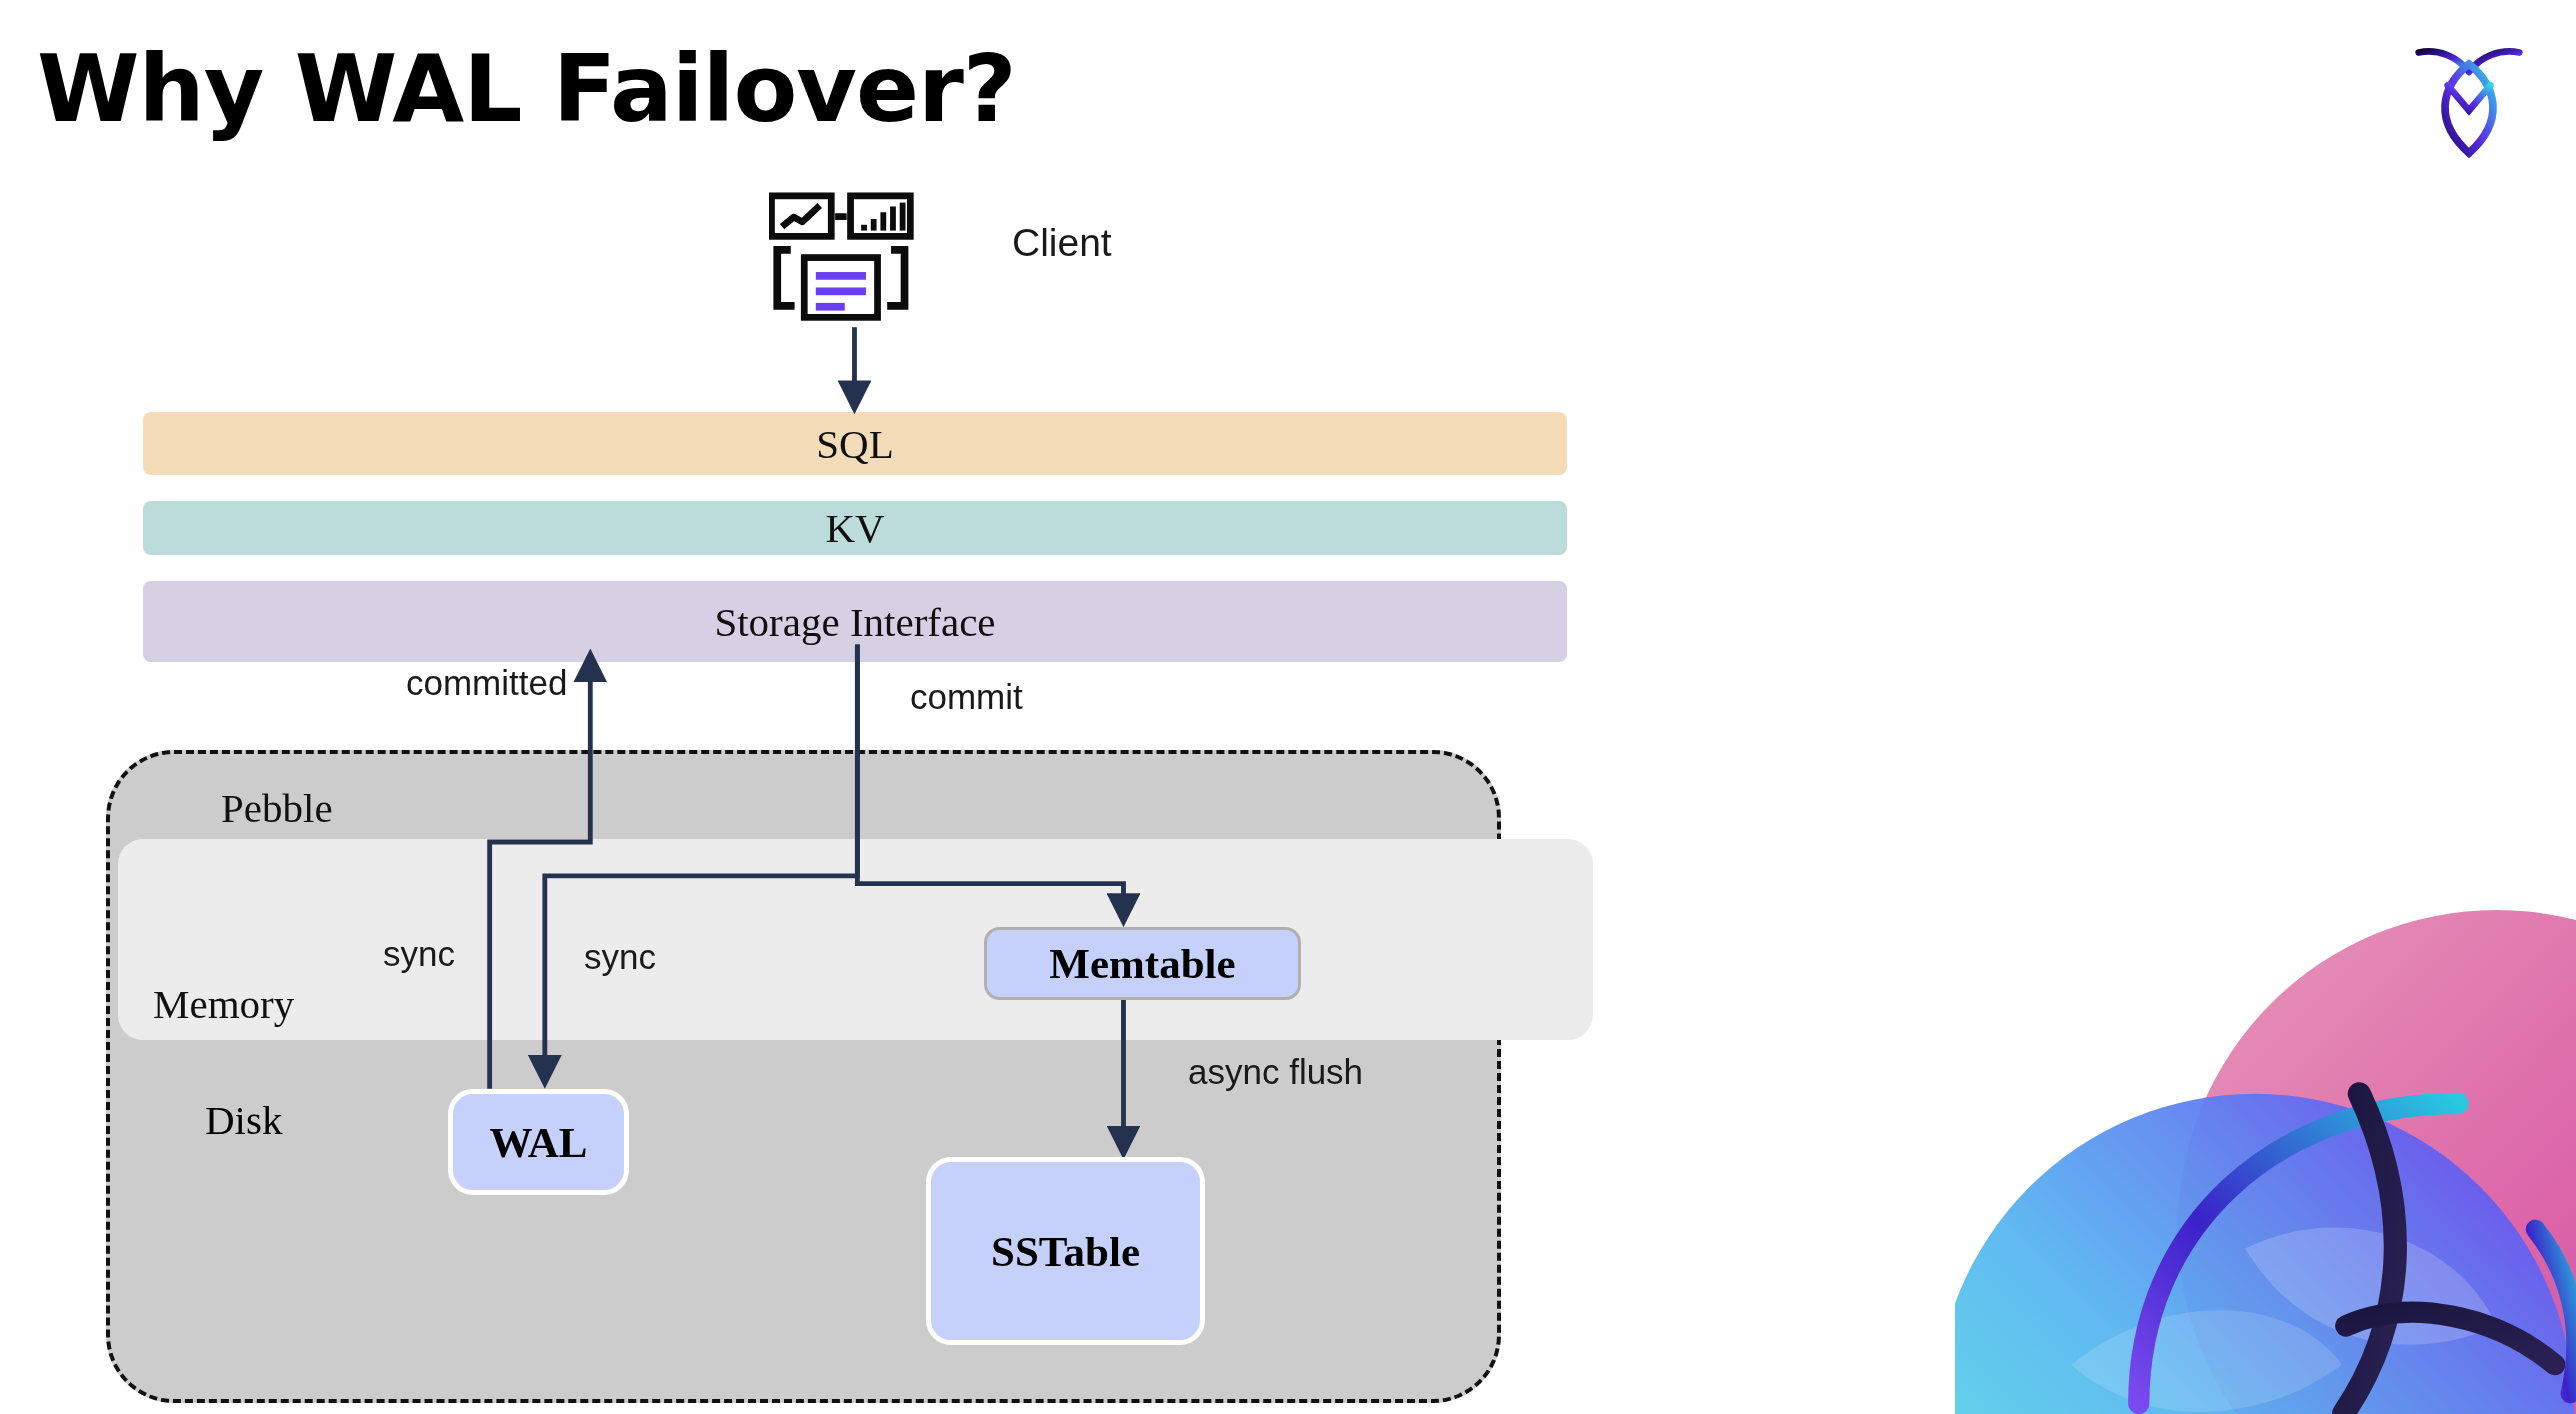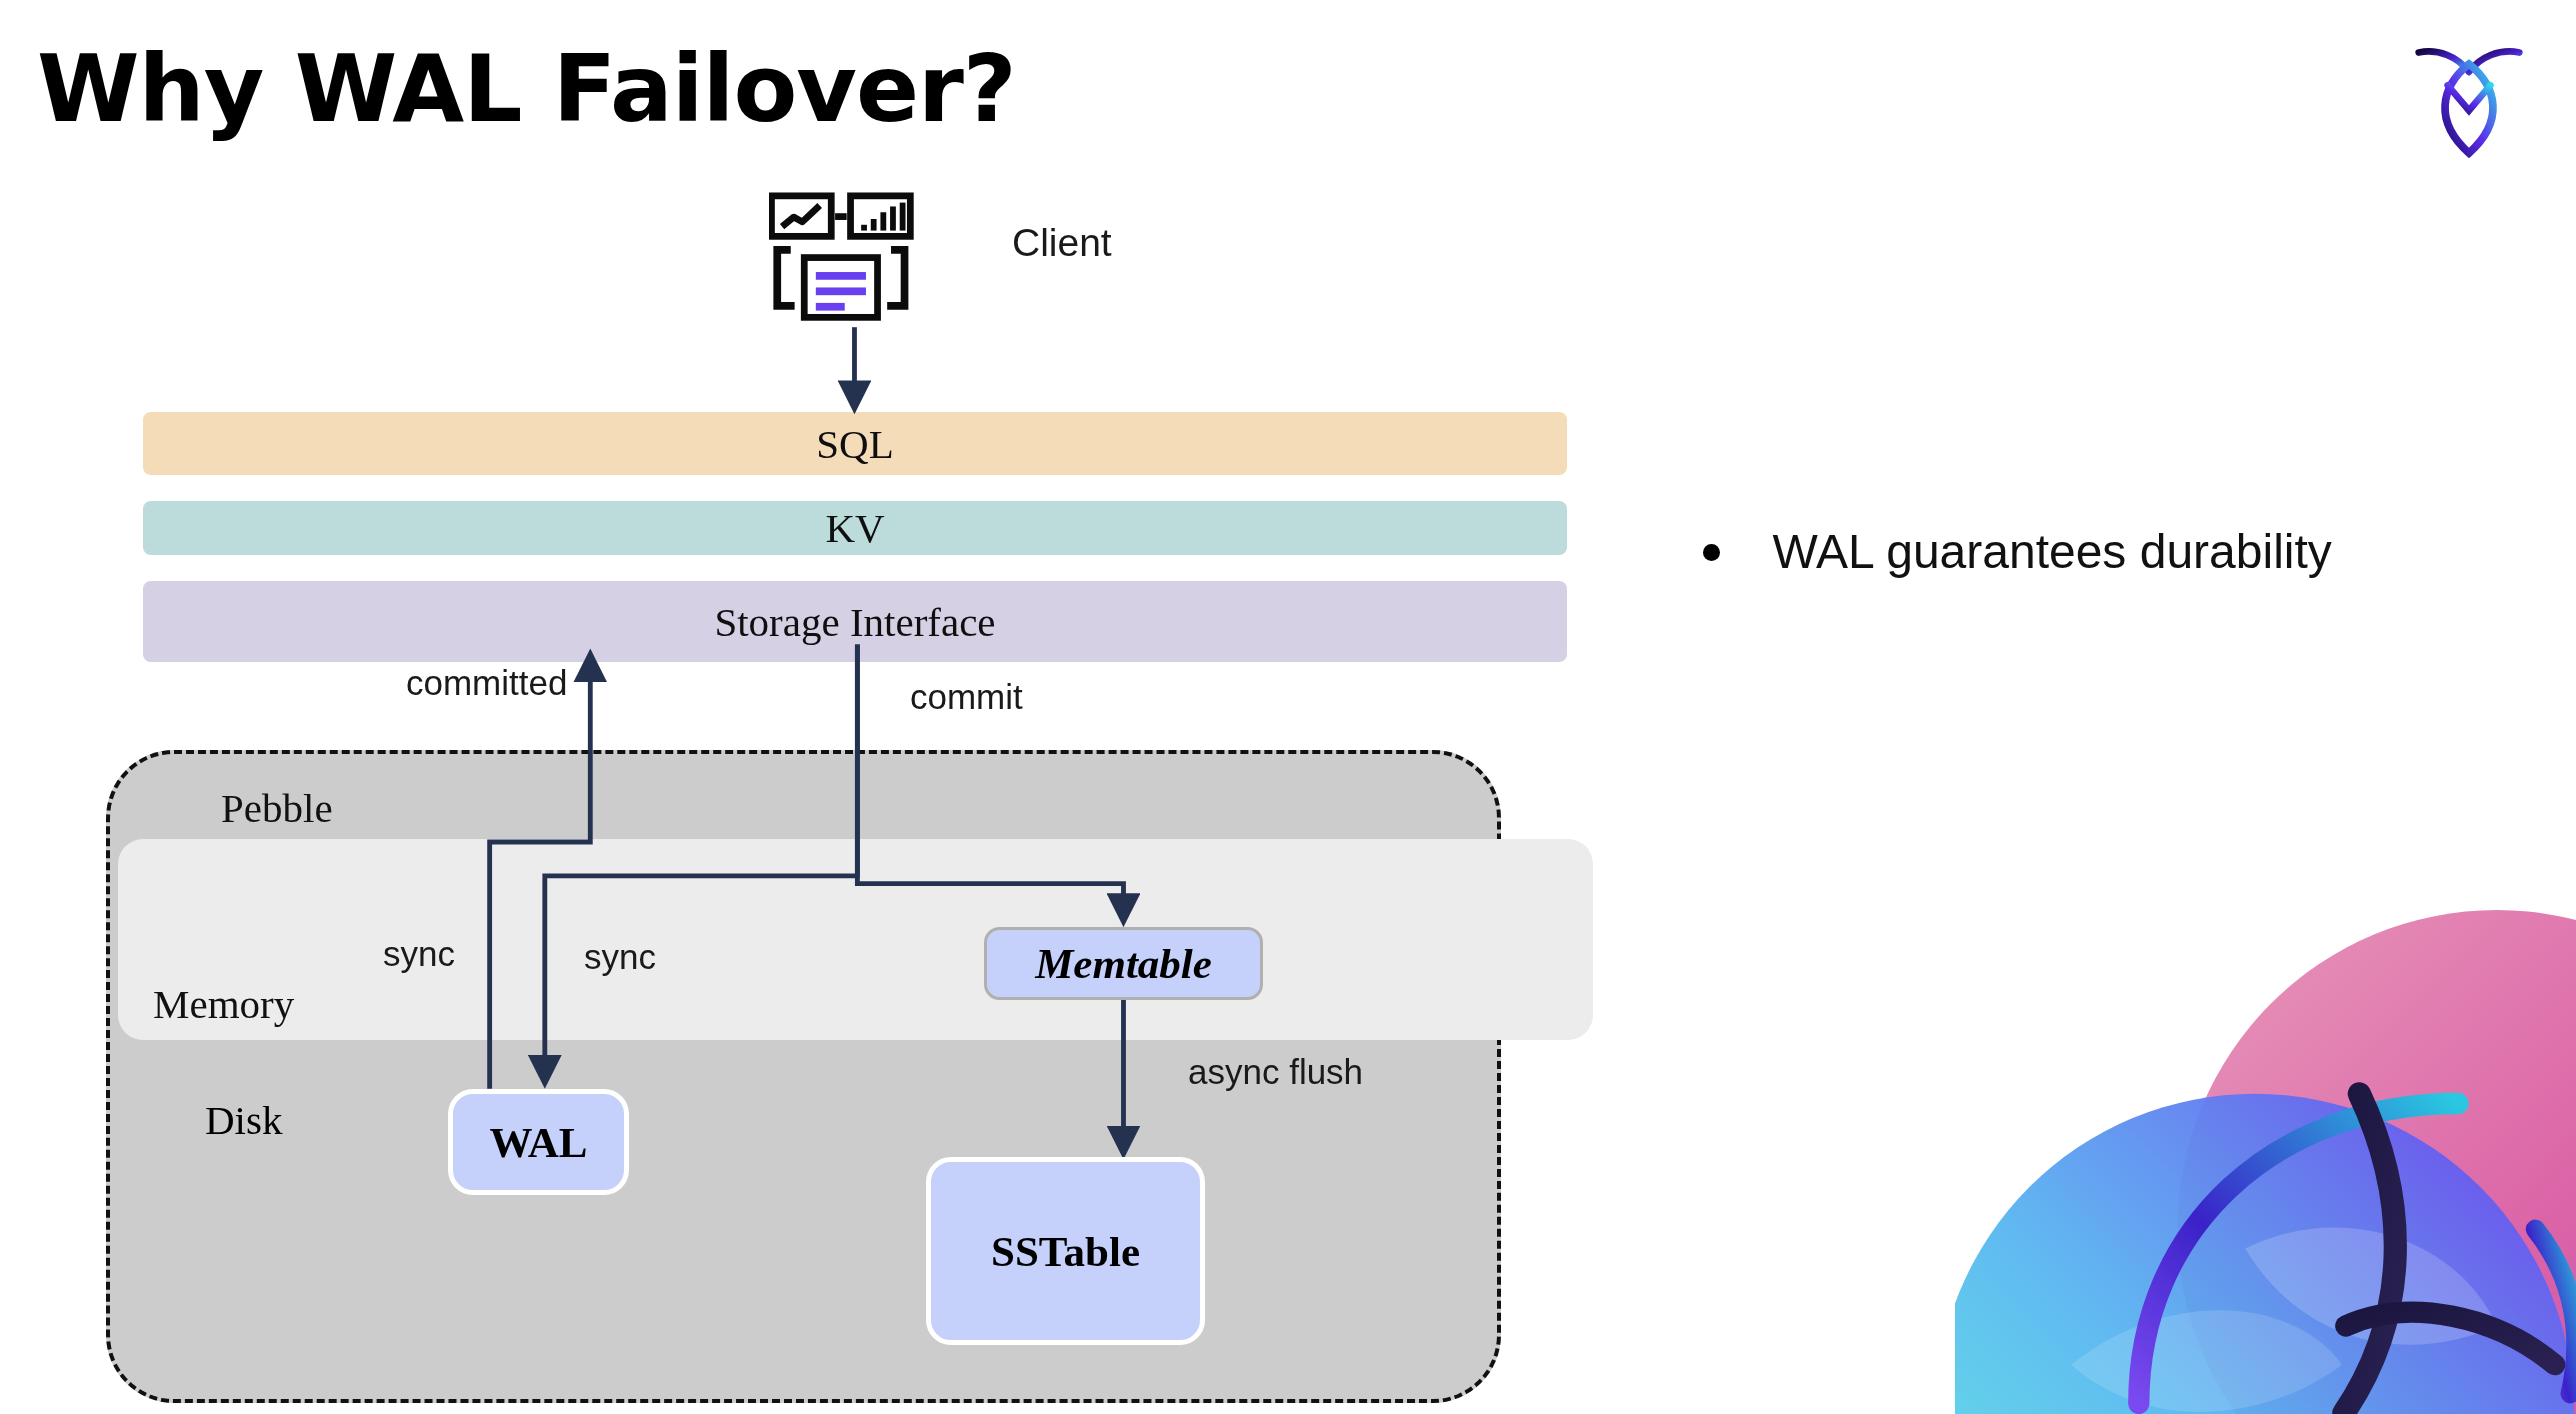--- a/index.html
+++ b/index.html
@@ -142,25 +142,24 @@
     justify-content: center;
     font-family: "Liberation Serif", serif;
     font-weight: bold;
     font-size: 43px;
     color: #000000;
     box-sizing: border-box;
   }
   #node-memtable {
     left: 984px;
     top: 927px;
-    width: 279px;
+    width: 317px;
     height: 73px;
     border: 3.9px solid #b0b0b0;
     border-radius: 15.5px;
-    font-style: italic;
   }
   #node-wal {
     left: 448px;
     top: 1089px;
     width: 181px;
     height: 106px;
     border: 5.8px solid #ffffff;
     border-radius: 25px;
   }
   #node-sstable {
@@ -336,24 +335,20 @@
   <span>SSTable</span>
 </div>
 
 <div class="edge-label" id="label-committed">committed</div>
 <div class="edge-label" id="label-commit">commit</div>
 <div class="edge-label" id="label-sync-1">sync</div>
 <div class="edge-label" id="label-sync-2">sync</div>
 <div class="edge-label" id="label-asyncflush">async flush</div>
 
 <div id="bullets">
-  <div class="bullet-row">
-    <span class="bullet-dot"></span>
-    <span class="bullet-text">WAL guarantees durability</span>
-  </div>
 </div>
 
 <div id="corner-art">
   <svg width="621" height="505" viewBox="0 0 642 522" aria-hidden="true">
     <defs>
       <linearGradient id="gPink" x1="0" y1="0" x2="1" y2="1">
         <stop offset="0%" stop-color="#e58fb4"></stop>
         <stop offset="55%" stop-color="#d8559f"></stop>
         <stop offset="100%" stop-color="#9b3fc8"></stop>
       </linearGradient>

